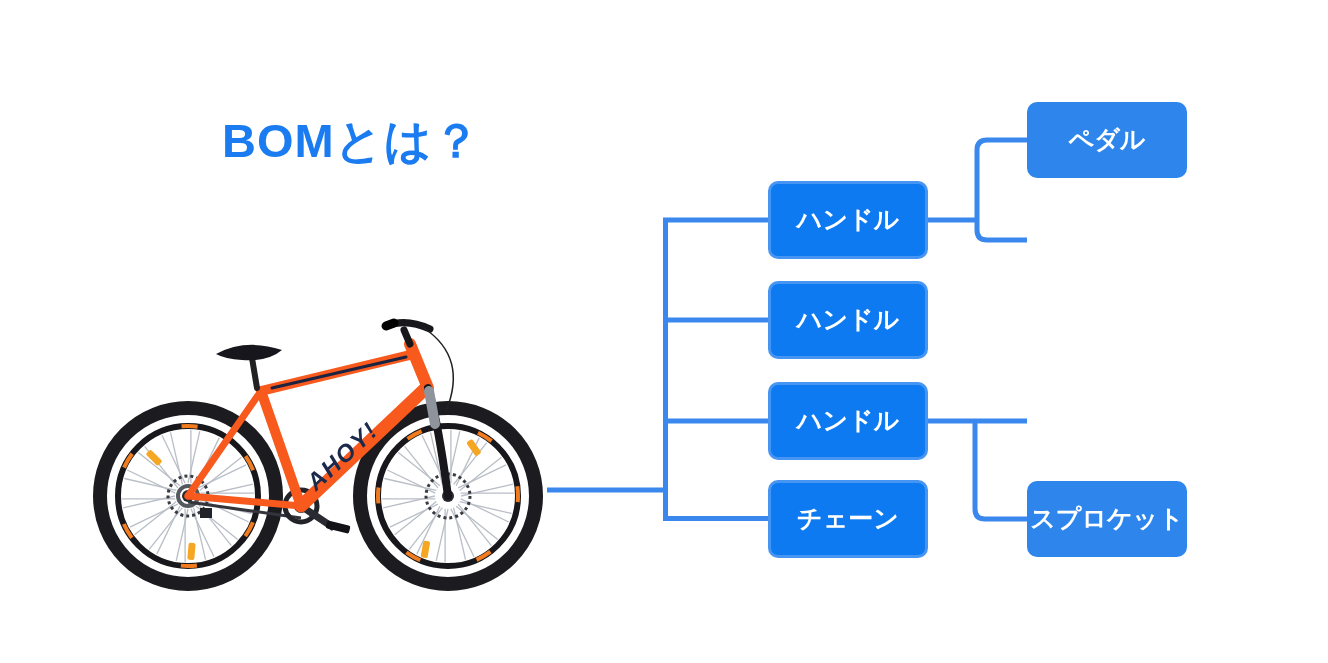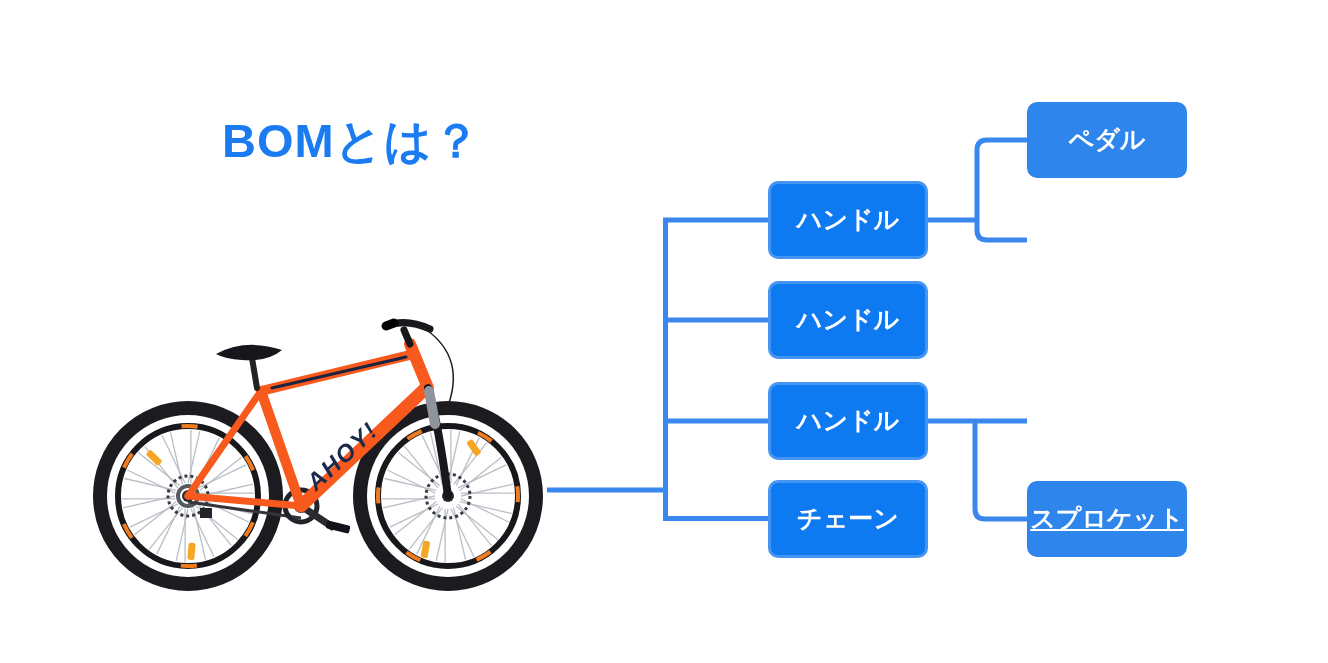--- a/index.html
+++ b/index.html
@@ -23,21 +23,21 @@
   }
   .l1{height:78px;background:#0d7af2;border:3px solid #4795f2;}
   .l2{height:76px;background:#2e86ec;}
   #node-frame   {left:768px;top:181px;}
   #node-handle  {left:768px;top:281px;}
   #node-wheel   {left:768px;top:382px;}
   #node-chain   {left:768px;top:480px;}
   #node-pedal   {left:1027px;top:102px;}
   #node-crank   {left:1027px;top:202px;}
   #node-tire    {left:1027px;top:384px;}
-  #node-sprocket{left:1027px;top:481px;text-decoration:underline;}
+  #node-sprocket{left:1027px;top:481px;}
   .bike{position:absolute;left:76px;top:296px;}
 </style>
 </head>
 <body>
 
 <div class="stage">
 
   <div class="page-title">BOMとは？</div>
 
   <svg class="bike" width="475" height="305" viewBox="0 0 475 305">

